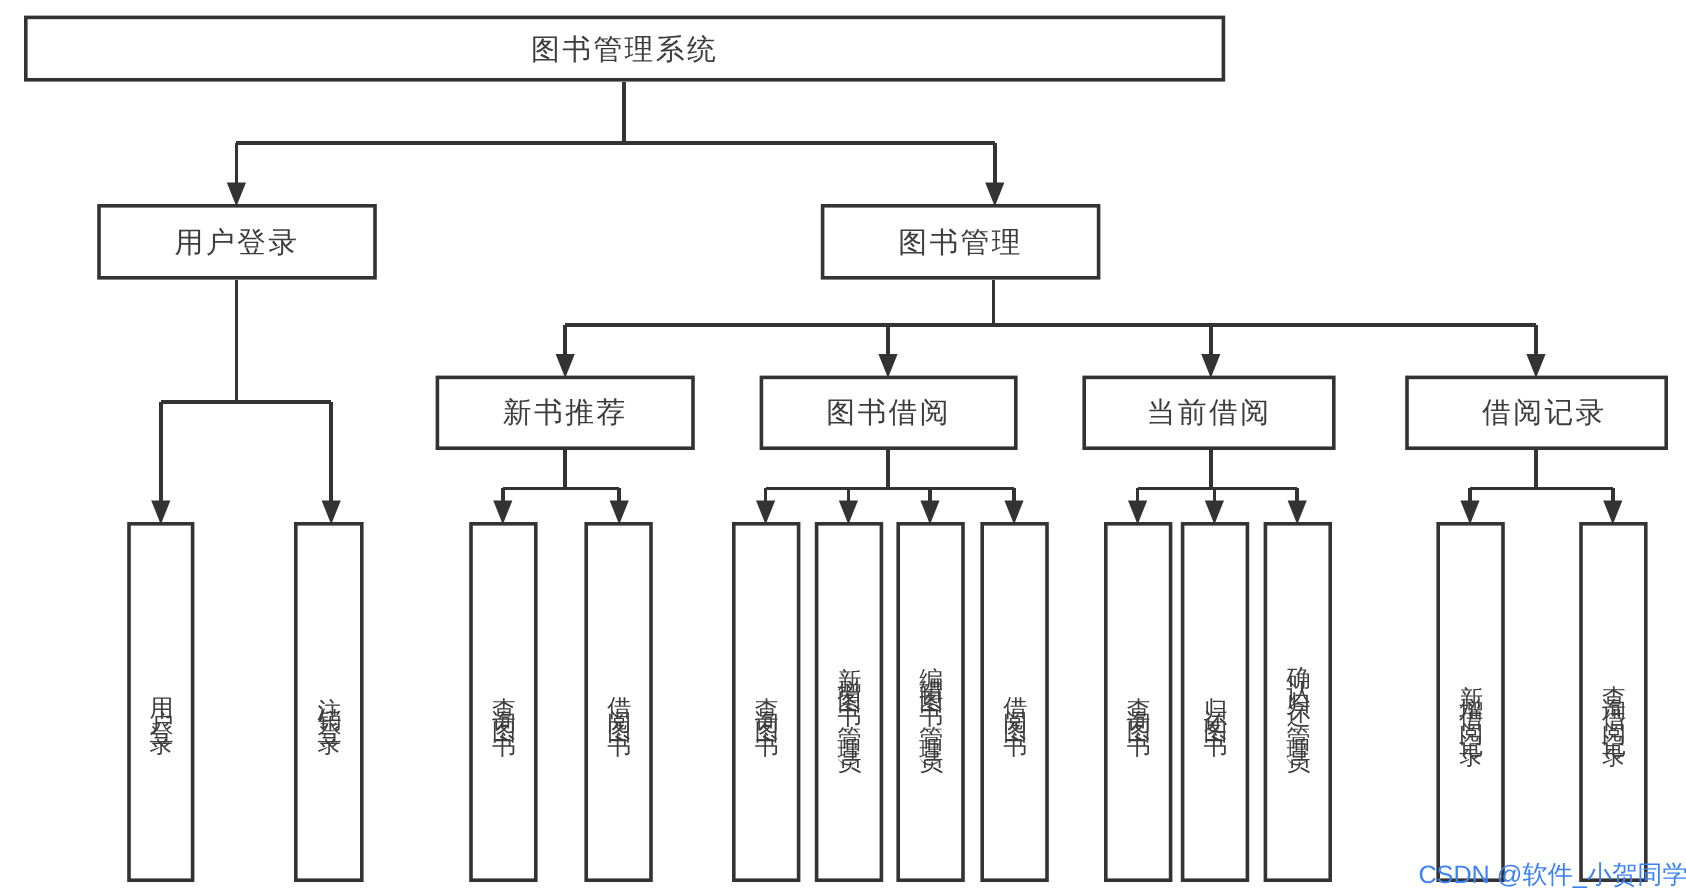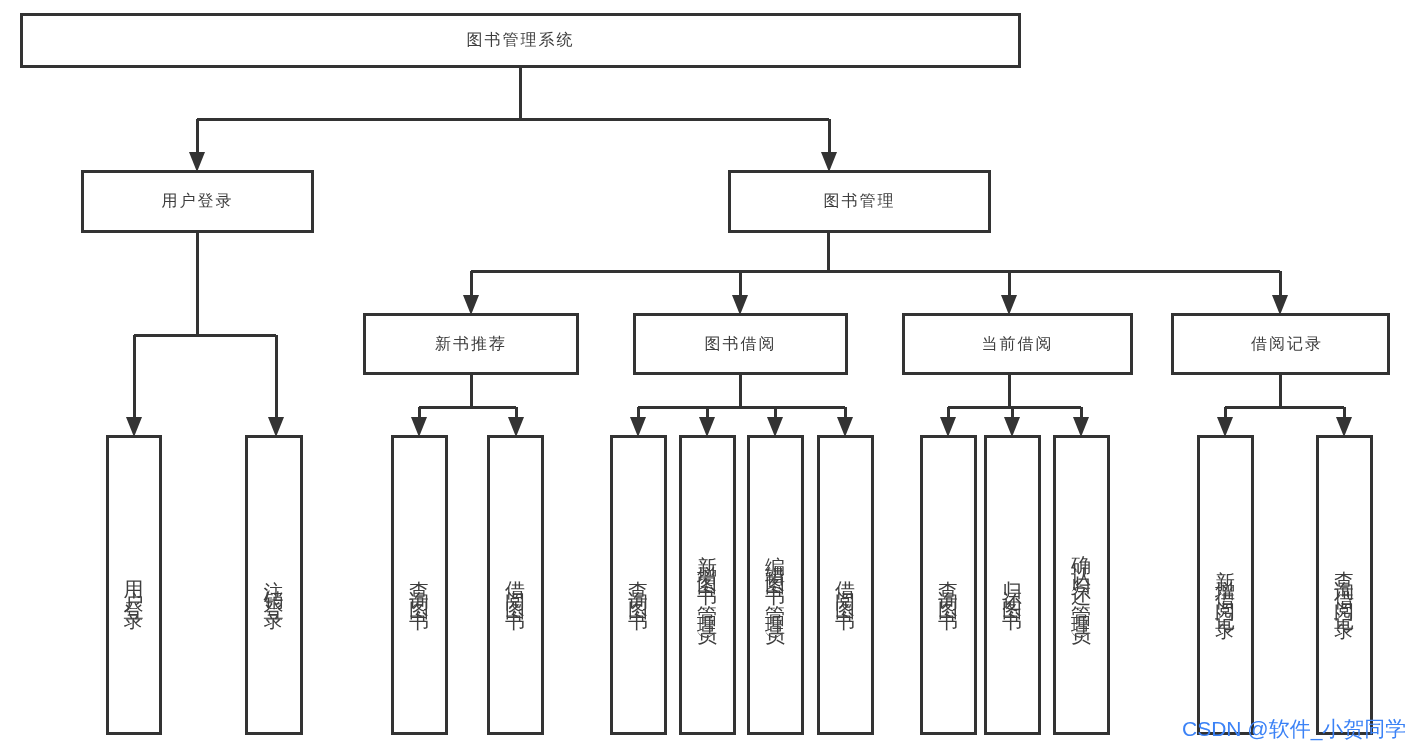--- a/index.html
+++ b/index.html
@@ -20,41 +20,41 @@
     box-sizing: border-box;
     border: 3px solid #333333;
     background: #ffffff;
     display: flex;
     align-items: center;
     justify-content: center;
     color: #3d3d3d;
     z-index: 2;
   }
   .hlabel {
-    font-size: 16px;
+    font-size: 24px;
     letter-spacing: 2px;
     white-space: nowrap;
   }
   .vlabel {
     writing-mode: vertical-rl;
     text-orientation: mixed;
     font-size: 20px;
     letter-spacing: 10px;
     line-height: 1;
     white-space: nowrap;
   }
   
   #box-root          { left: 20px;   top: 13px;  width: 1001px; height: 55px; }
   
   #box-user-login    { left: 81px;   top: 170px; width: 233px;  height: 63px; }
-  #box-book-mgmt     { left: 728px;  top: 170px; width: 263px;  height: 63px; }
+  #box-book-mgmt     { left: 684px;  top: 170px; width: 233px;  height: 63px; }
   
   #box-new-book-rec  { left: 363px;  top: 313px; width: 216px;  height: 62px; text-align: right; }
   #box-book-borrow   { left: 633px;  top: 313px; width: 215px;  height: 62px; }
-  #box-current-borrow{ left: 902px;  top: 313px; width: 231px;  height: 62px; }
+  #box-current-borrow{ left: 902px;  top: 313px; width: 211px;  height: 62px; }
   #box-borrow-record { left: 1171px; top: 313px; width: 219px;  height: 62px; padding-left: 13px; }
   
   .leaf { top: 435px; height: 300px; width: 57px; }
   #leaf-user-login   { left: 106px; width: 56px; }
   #leaf-logout       { left: 245px; width: 58px; }
   #leaf-nbr-query    { left: 391px; }
   #leaf-nbr-borrow   { left: 487px; }
   #leaf-bb-query     { left: 610px; }
   #leaf-bb-add       { left: 679px; }
   #leaf-bb-edit      { left: 747px; }

